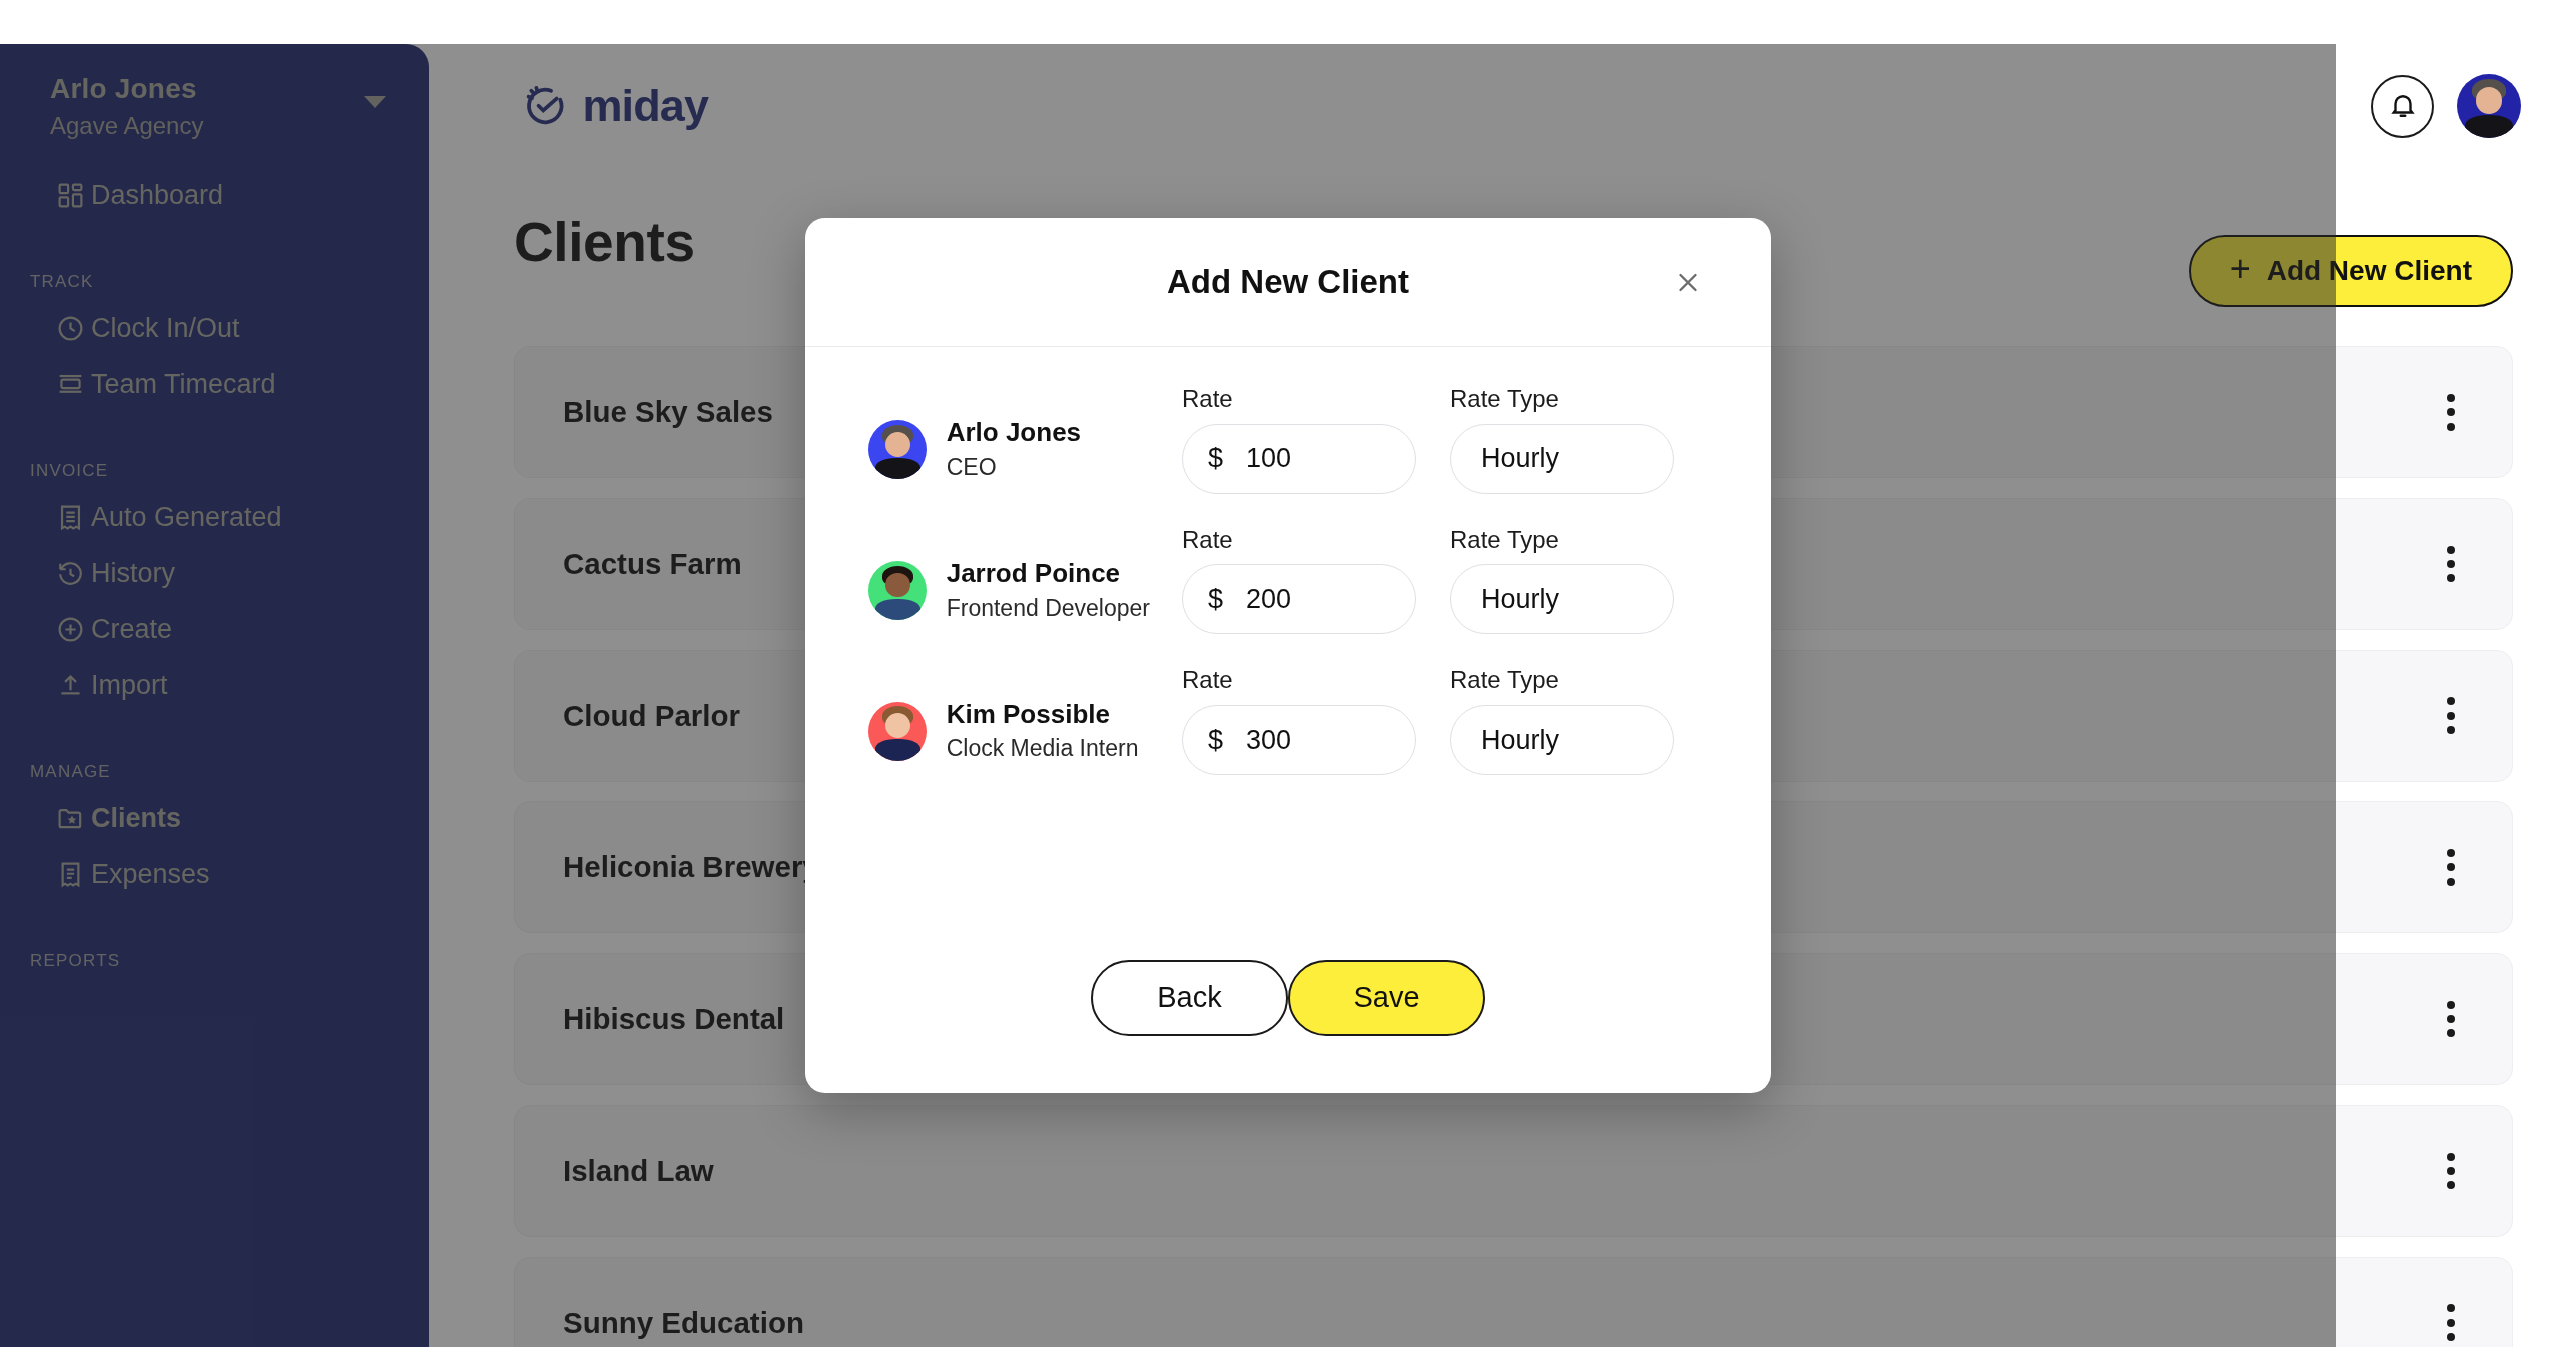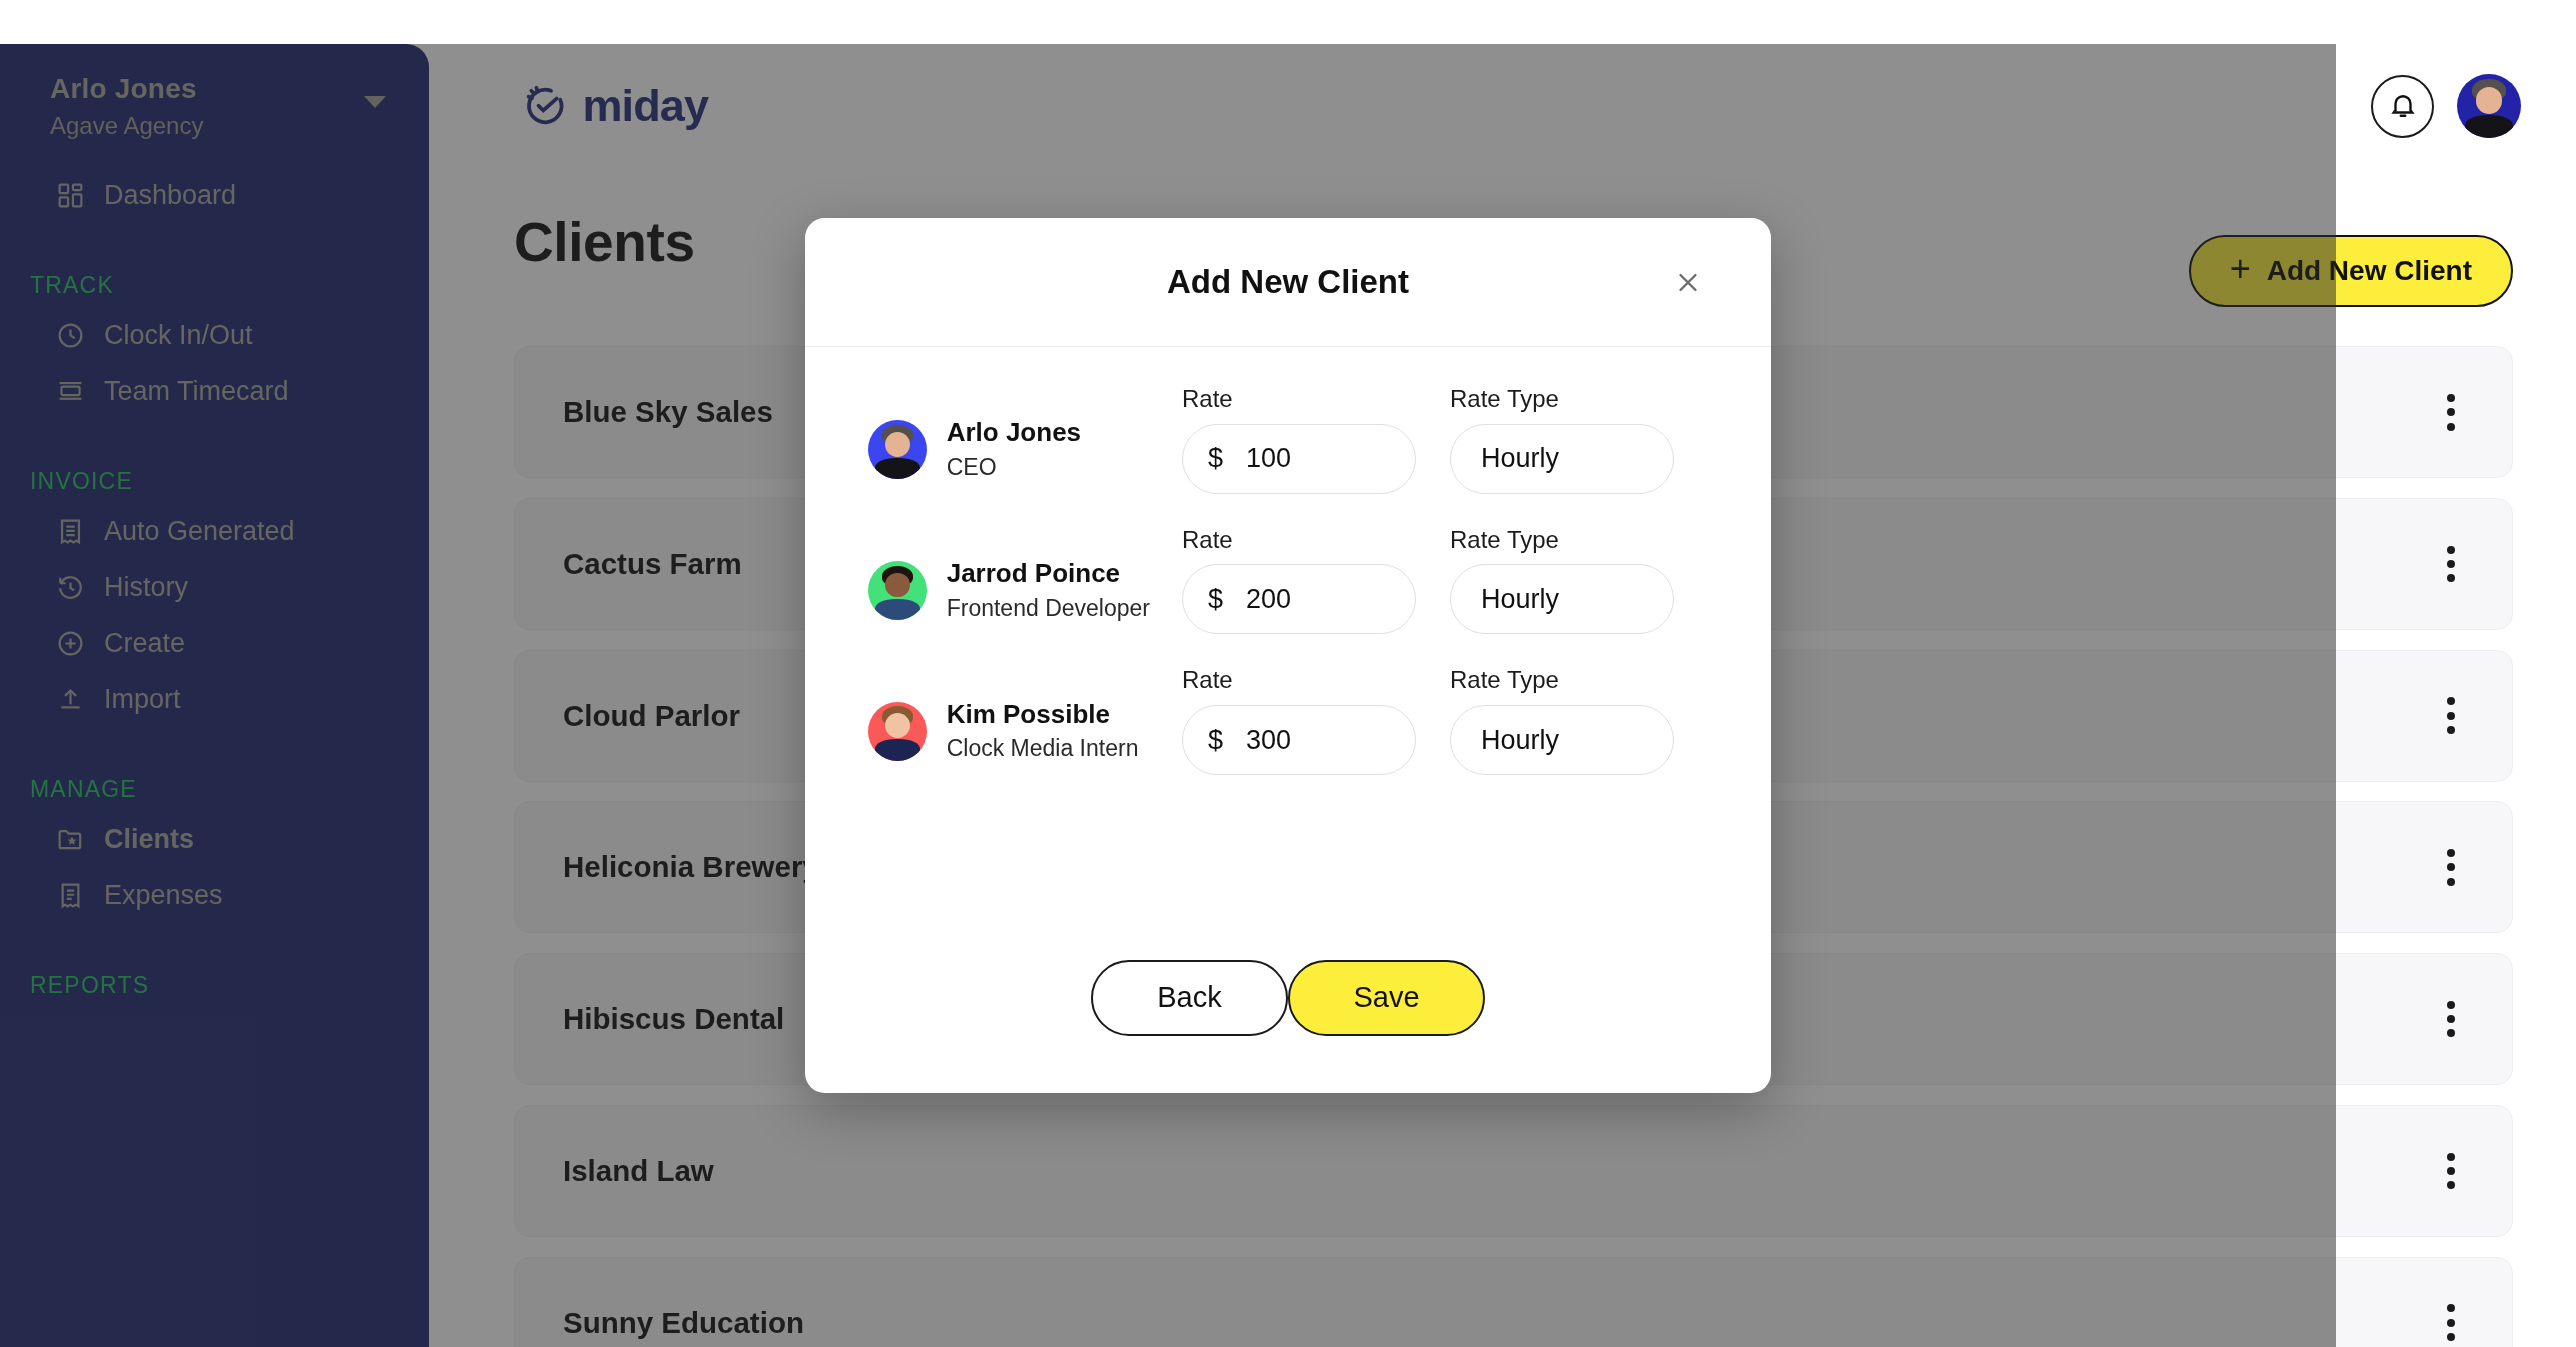--- a/index.html
+++ b/index.html
@@ -36,26 +36,26 @@
   }
   .sb-caret {
     width: 0; height: 0;
     border-left: 11.6px solid transparent;
     border-right: 11.6px solid transparent;
     border-top: 12.5px solid #a3a299;
     margin-top: 25px; margin-right: 7.2px;
   }
 
   .sb-group-label {
-    color: #22c55e; font-size: 23px; letter-spacing: 1.2px;
+    color: #a3a3a3; font-size: 17px; letter-spacing: 1.2px;
     padding: 0 2px 0 30px; margin-top: 48px; margin-bottom: 9px;
   }
 
   .sb-item {
-    display: flex; align-items: center; gap: 19px;
+    display: flex; align-items: center; gap: 6px;
     padding: 12.5px 0 12.5px 55px;
     color: #aaa9a0; font-size: 27px;
     cursor: pointer;
   }
   .sb-item.active { font-weight: bold; }
   .sb-item .sb-ico {
     width: 30px; height: 30px; flex: 0 0 30px;
     display: flex; align-items: center; justify-content: center;
   }
   .sb-ico svg { display: block; }

